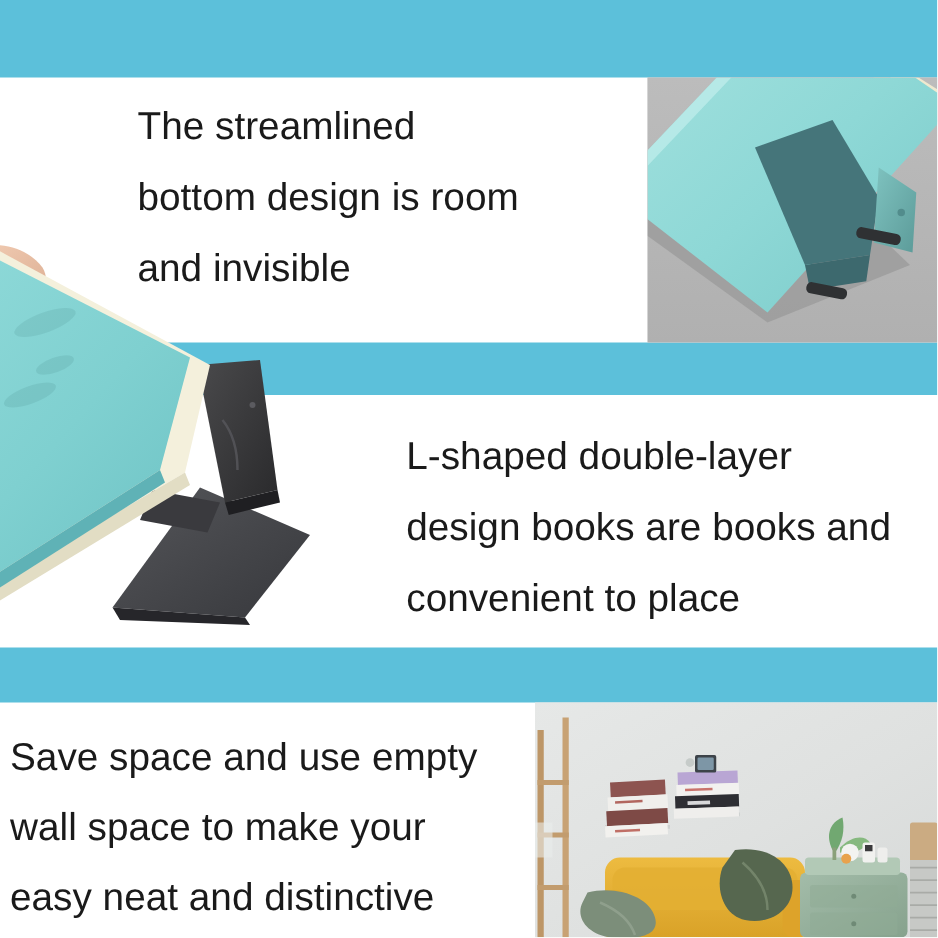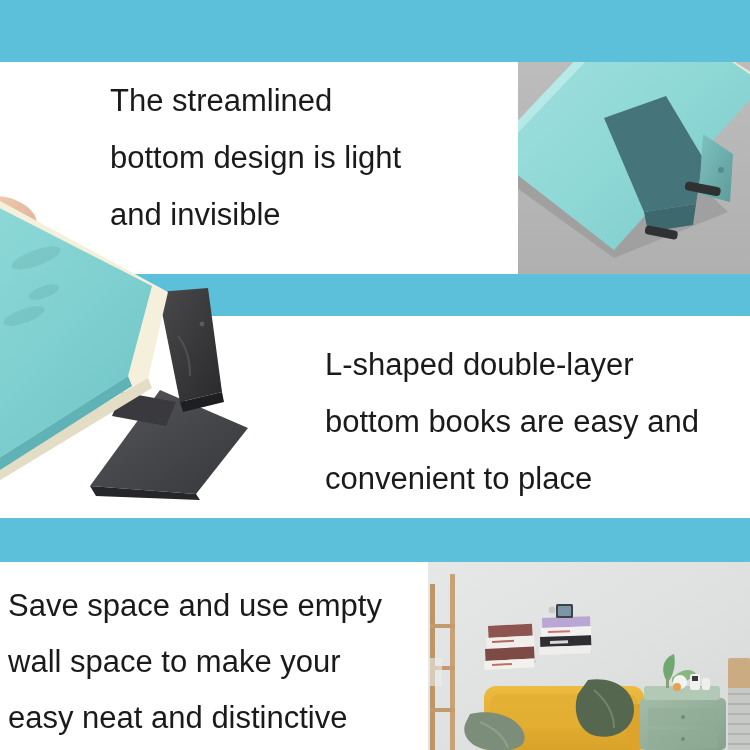--- a/index.html
+++ b/index.html
@@ -87,21 +87,21 @@
       <polygon points="185,72 215,92 212,140 181,132" fill="url(#bracketG)"></polygon>
       <circle cx="203" cy="108" r="3" fill="#4c8584" opacity="0.8"></circle>
 
       <rect x="168" y="119" width="36" height="9" rx="4" fill="#2f3133" transform="rotate(11 168 119)"></rect>
       <rect x="128" y="163" width="33" height="9" rx="4" fill="#2f3133" transform="rotate(11 128 163)"></rect>
     </svg>
   </div>
 
   <div id="txt1">
     <div class="copy-line">The streamlined</div>
-    <div class="copy-line">bottom design is light</div>
+    <div class="copy-line">bottom design is room</div>
     <div class="copy-line">and invisible</div>
   </div>
 
   <div id="sec2-photo">
     <svg width="300" height="322" viewBox="0 0 300 322">
       <defs>
         <linearGradient id="tealCover" x1="0.15" y1="0" x2="0.9" y2="1">
           <stop offset="0" stop-color="#8ed9d8"></stop>
           <stop offset="0.5" stop-color="#7fd0d0"></stop>
           <stop offset="1" stop-color="#6dc2c4"></stop>
@@ -148,21 +148,21 @@
         <ellipse cx="44" cy="96" rx="16" ry="6" transform="rotate(-20 44 96)"></ellipse>
       </g>
 
       <polygon points="-48,292 128,180 132,190 -44,302" fill="#5fb2b6"></polygon>
       <polygon points="-50,296 -44,302 -6,288 -12,276" fill="#cfe9e6"></polygon>
     </svg>
   </div>
 
   <div id="txt2">
     <div class="copy-line">L-shaped double-layer</div>
-    <div class="copy-line">bottom books are easy and</div>
+    <div class="copy-line">design books are books and</div>
     <div class="copy-line">convenient to place</div>
   </div>
 
   <div id="sec3-photo">
     <svg width="322" height="188" viewBox="0 0 322 188">
       <defs>
         <linearGradient id="wallG" x1="0" y1="0" x2="1" y2="1">
           <stop offset="0" stop-color="#e6e8e7"></stop>
           <stop offset="0.55" stop-color="#dfe1e0"></stop>
           <stop offset="1" stop-color="#d6d9d8"></stop>

